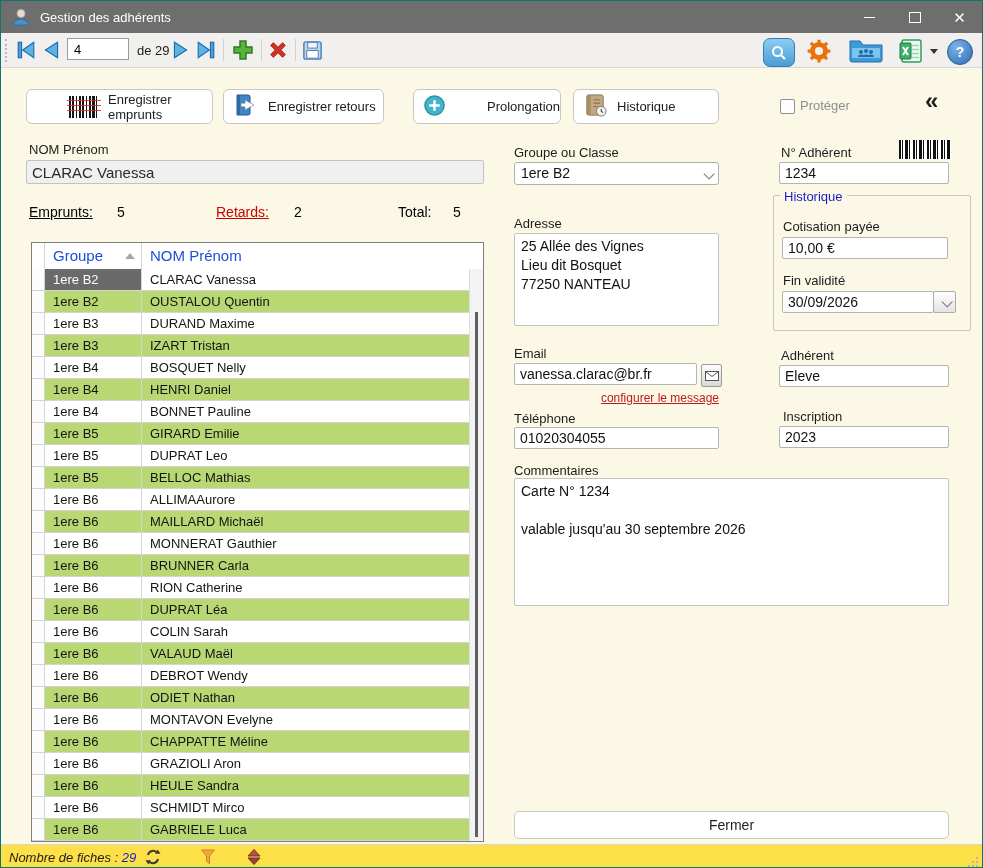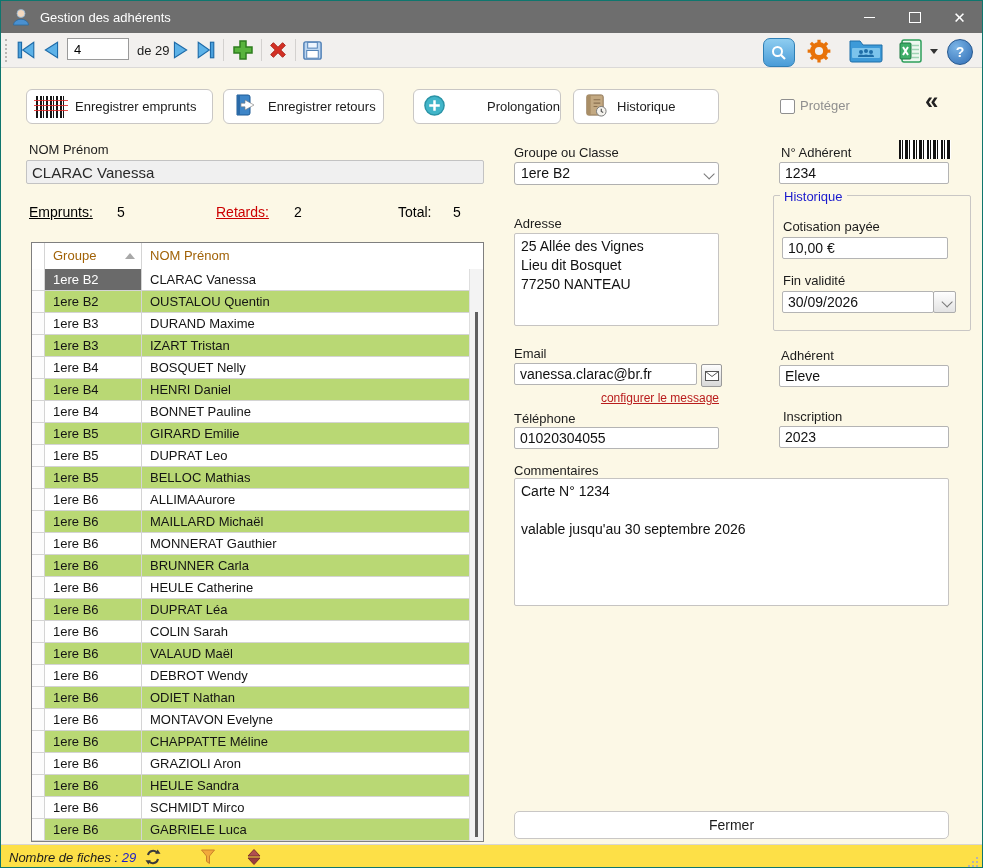--- a/index.html
+++ b/index.html
@@ -42,21 +42,21 @@
   .ta{position:absolute;background:#fff;border:1px solid #c6c4c2;border-radius:2px;font-size:14px;font-family:"Liberation Sans",sans-serif;color:#111;padding:3px 6px;box-sizing:border-box;resize:none;line-height:19px;overflow:hidden;}
 
   .nom-input{left:25px;top:159px;width:458px;height:24px;background:#f0f0f0;border:1px solid #c3c3c3;font-size:15px;color:#2a2a2a;line-height:22px;}
 
   .stat-lbl{position:absolute;top:203px;font-size:14px;}
   .u{text-decoration:underline;}
   .red{color:#cc0000;}
 
   
   .grid{position:absolute;left:30px;top:241px;width:453px;height:600px;background:#fff;border:1px solid #7f7f7f;box-sizing:border-box;}
-  .thead{position:absolute;left:0;top:0;right:0;height:26px;background:#fff;border-bottom:1px solid #bcbcbc;display:flex;font-size:13px;color:#a16207;}
+  .thead{position:absolute;left:0;top:0;right:0;height:26px;background:#fff;border-bottom:1px solid #bcbcbc;display:flex;font-size:15px;color:#1d4ed8;}
   .h-sel{width:13px;border-right:1px solid #d4d4d4;box-sizing:border-box;}
   .h-grp{width:97px;border-right:1px solid #d4d4d4;box-sizing:border-box;line-height:25px;padding-left:8px;position:relative;}
   .h-nom{flex:1;line-height:25px;padding-left:8px;}
   .sort-asc{position:absolute;right:6px;top:10px;width:0;height:0;border-left:5px solid transparent;border-right:5px solid transparent;border-bottom:6px solid #a8a8a8;}
   .tbody{position:absolute;left:0;top:26px;right:14px;bottom:0;overflow:hidden;}
   .trow{display:flex;height:22px;box-sizing:border-box;border-bottom:1px solid #d4d4d4;background:#fff;cursor:pointer;}
   .c-sel{width:13px;border-right:1px solid #d4d4d4;box-sizing:border-box;background:#fcfcfc;}
   .c-grp{width:97px;border-right:1px solid #d4d4d4;box-sizing:border-box;padding-left:8px;line-height:21px;font-size:13px;color:#141414;white-space:nowrap;overflow:hidden;}
   .c-nom{flex:1;padding-left:8px;line-height:21px;font-size:13px;color:#141414;white-space:nowrap;overflow:hidden;}
   .trow.green .c-grp,.trow.green .c-nom{background:#b9d874;}
@@ -190,21 +190,21 @@
         <path d="M14 7.5h7M14 11.5h7M14 15.5h7M14 19.5h7" stroke="#9fd4b4" stroke-width="1.5"></path>
         <rect x="2" y="5" width="11" height="16" rx="1" fill="#3fae68" stroke="#1d7a42"></rect>
         <path d="M5 9 l5 8 M10 9 l-5 8" stroke="#fff" stroke-width="2"></path>
       </svg>
   </div>
   <div class="excel-caret"></div>
   <div class="tb-btn help-btn">
       <span>?</span>
     </div>
 
-  <div class="act-btn" style="left:25px;width:187px;">
+  <div class="act-btn" style="left:25px;width:187px;padding-left:33px;">
     <span class="ic barcode-ic"></span>
     <span>Enregistrer emprunts</span>
   </div>
   <div class="act-btn" style="left:222px;width:161px;">
     <span class="ic">
       <svg width="26" height="24" viewBox="0 0 26 24">
           <path d="M4 2 h11 a2 2 0 0 1 2 2 v16 a2 2 0 0 1 -2 2 H4 Z" fill="#3e86c8" stroke="#1d5a96"></path>
           <rect x="4" y="2" width="3" height="20" fill="#2a6aa8"></rect>
           <path d="M12 7 l9 5 -9 5 v-3.2 h-4 v-3.6 h4 Z" fill="#fff" stroke="#7b7b7b" stroke-width="0.6"></path>
         </svg>
@@ -319,21 +319,21 @@
           <div class="c-nom">MONNERAT Gauthier</div>
         </div>
         <div class="trow green">
           <div class="c-sel"></div>
           <div class="c-grp">1ere B6</div>
           <div class="c-nom">BRUNNER Carla</div>
         </div>
         <div class="trow">
           <div class="c-sel"></div>
           <div class="c-grp">1ere B6</div>
-          <div class="c-nom">HEULE Catherine</div>
+          <div class="c-nom">RION Catherine</div>
         </div>
         <div class="trow green">
           <div class="c-sel"></div>
           <div class="c-grp">1ere B6</div>
           <div class="c-nom">DUPRAT Léa</div>
         </div>
         <div class="trow">
           <div class="c-sel"></div>
           <div class="c-grp">1ere B6</div>
           <div class="c-nom">COLIN Sarah</div>

